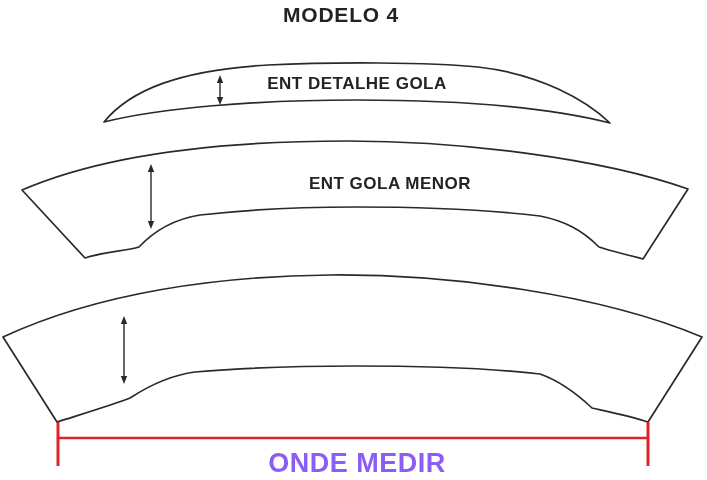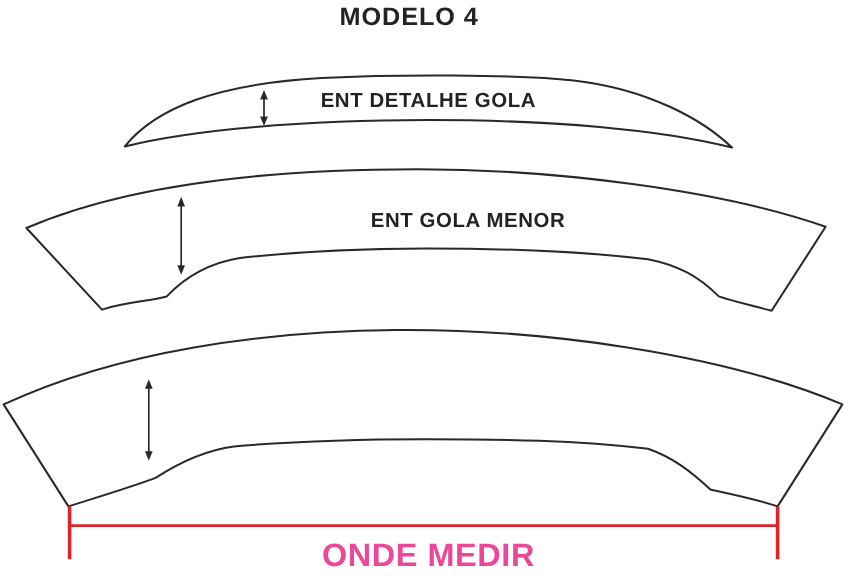--- a/index.html
+++ b/index.html
@@ -111,14 +111,14 @@
     </g>
   </svg>
 
   <div class="lbl title-lbl">MODELO 4</div>
 
   <div class="lbl piece-lbl-0">ENT DETALHE GOLA</div>
 
   <div class="lbl piece-lbl-1">ENT GOLA MENOR</div>
 
 
-  <div class="lbl measure-lbl" style="color:#ec4899;">ONDE MEDIR</div>
+  <div class="lbl measure-lbl" style="color:#8b5cf6;">ONDE MEDIR</div>
 </div>
 
 </body></html>

